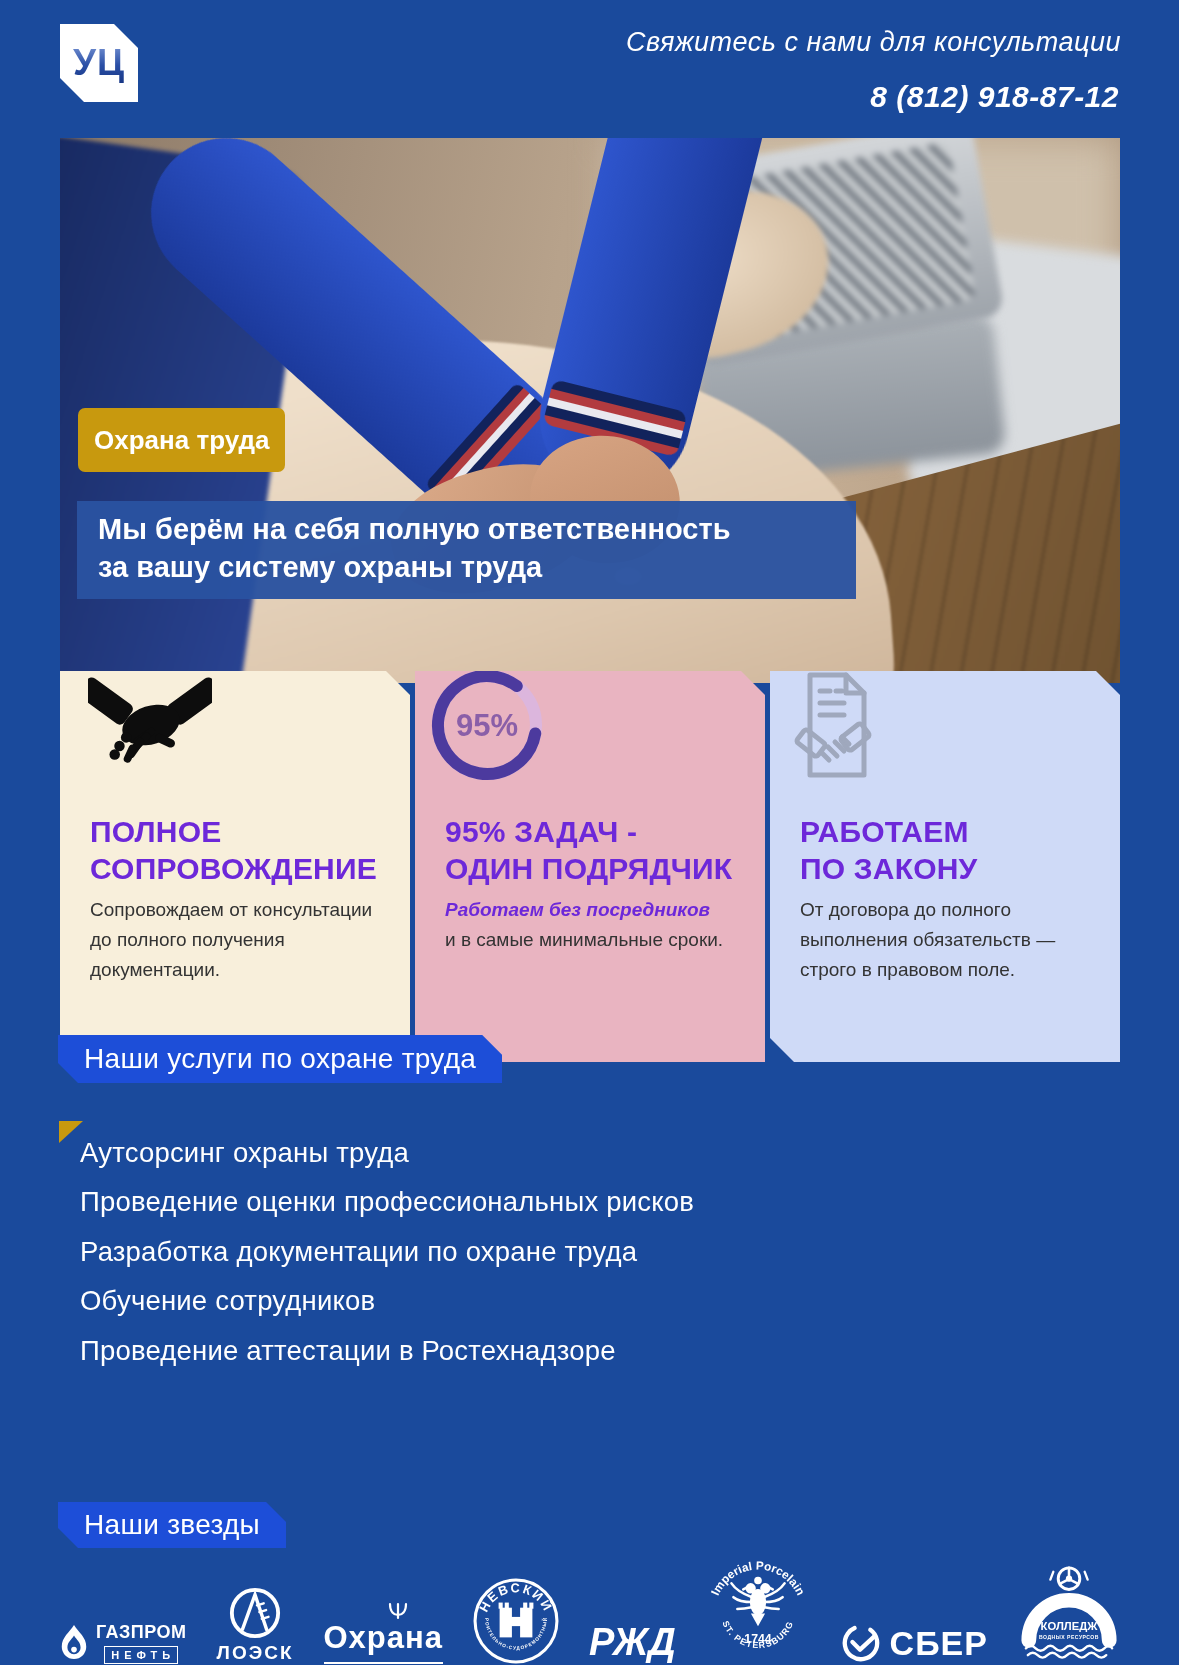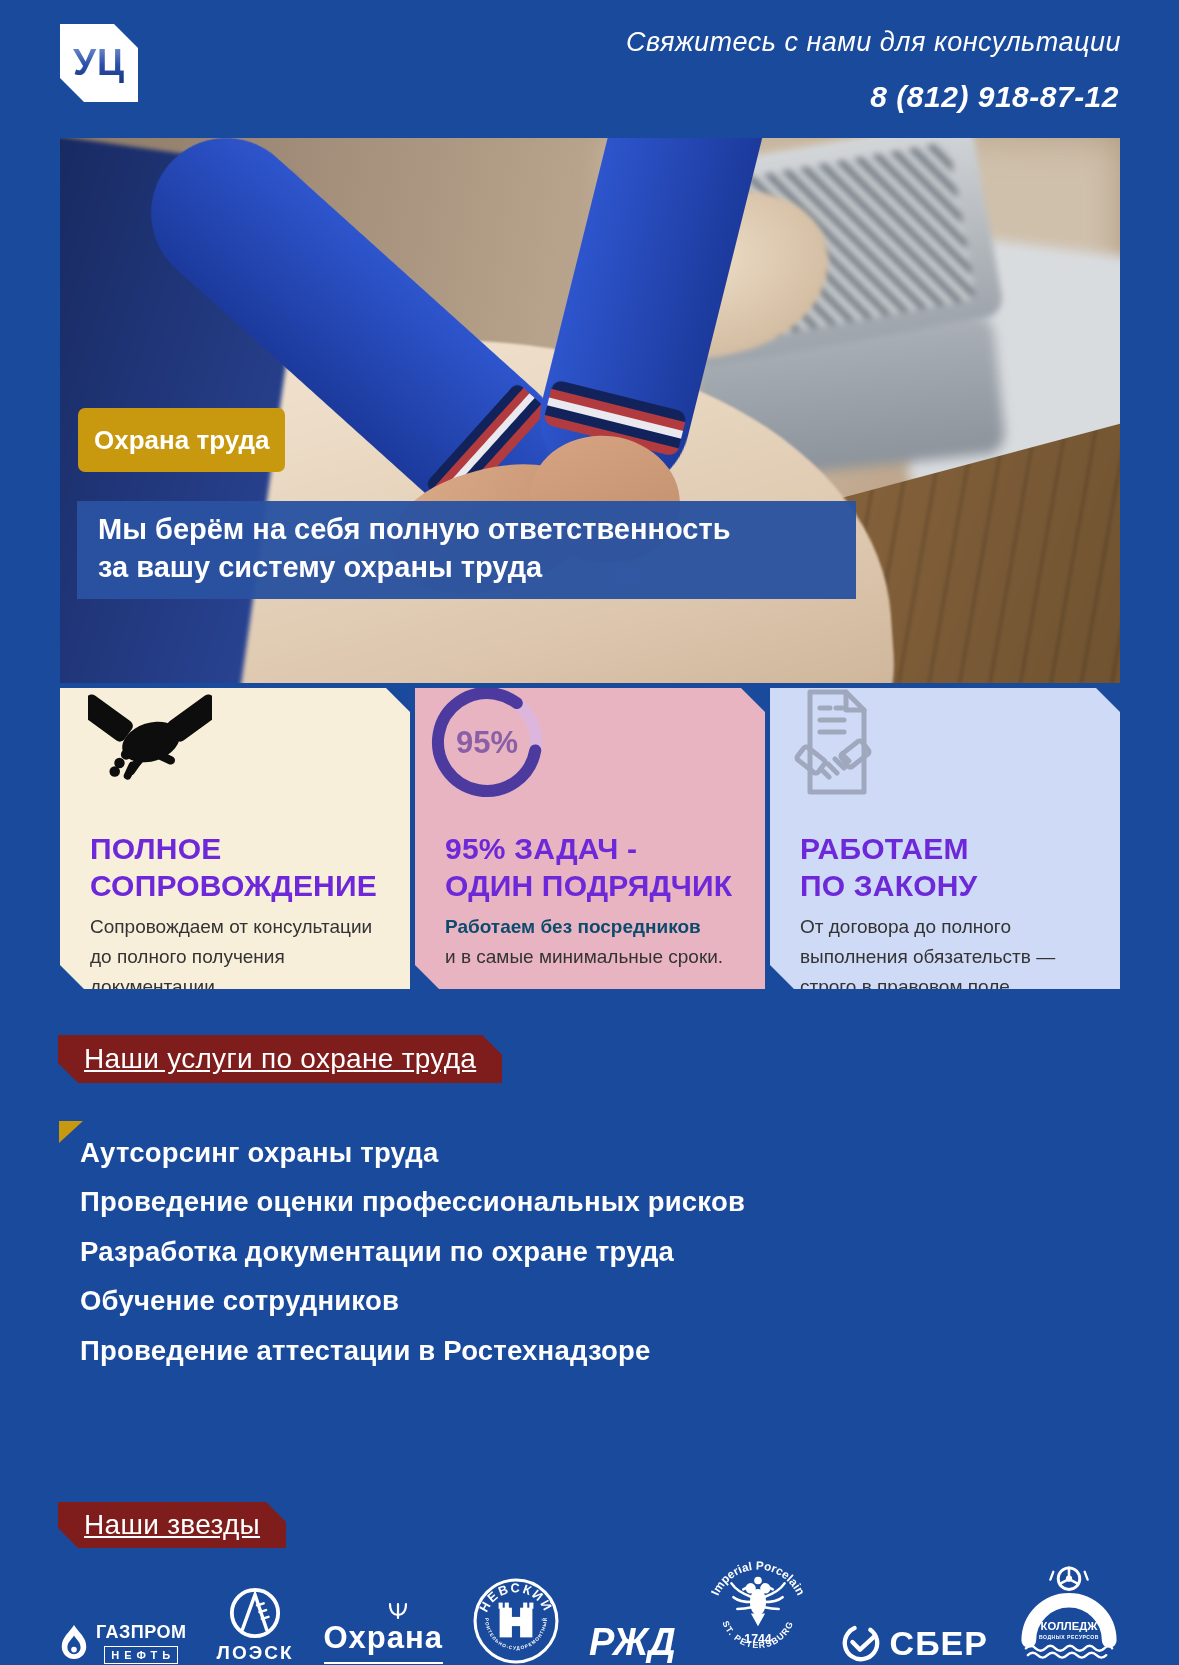--- a/index.html
+++ b/index.html
@@ -62,45 +62,45 @@
   .ph-drop{left:555px;top:430px;width:26px;height:17px;border-radius:50%;background:#efe7db;filter:blur(1px);}
 
   .hero-badge{position:absolute;left:18px;top:270px;height:64px;padding:0 16px;z-index:6;
     background:#C8990E;border-radius:7px;display:flex;align-items:center;
     font-size:26px;font-weight:600;color:#fff;}
   .hero-title{position:absolute;left:17px;top:363px;width:737px;z-index:6;
     background:rgba(42,82,160,.96);padding:9px 21px 13px 21px;
     font-size:29px;font-weight:600;line-height:38px;color:#fff;}
 
   
-  .card{position:absolute;top:688px;width:350px;height:301px;color:#141414;
+  .card{position:absolute;top:671px;width:350px;height:391px;color:#141414;
     clip-path:polygon(0 0,calc(100% - 24px) 0,100% 24px,100% 100%,24px 100%,0 calc(100% - 24px));}
   .card-1{left:60px;background:#F8EFDB;}
   .card-2{left:415px;background:#E9B4C1;}
   .card-3{left:770px;background:#CFDAF7;}
   .card-title{position:absolute;left:30px;top:142px;font-size:30px;line-height:37px;font-weight:700;color:#6d28d9;letter-spacing:.2px;}
   .card-body{position:absolute;left:30px;top:224px;width:296px;font-size:19px;line-height:30px;color:#333;}
-  .card-body b{color:#0c4a6e;}
+  .card-body b{color:#6d28d9;font-style:italic;}
   .card-icon-1{position:absolute;left:28px;top:4px;}
   .ring-wrap{position:absolute;left:12px;top:-6px;}
   .ring-label{font-weight:700;}
   .card-icon-3{position:absolute;left:24px;top:0;}
 
   
-  .section-badge{position:absolute;height:48px;padding:0 26px;background:#7f1d1d;color:#fff;
+  .section-badge{position:absolute;height:48px;padding:0 26px;background:#1d4ed8;color:#fff;
     display:flex;align-items:center;font-size:28px;font-weight:500;letter-spacing:.3px;
-    clip-path:polygon(0 0,calc(100% - 20px) 0,100% 20px,100% 100%,20px 100%,0 calc(100% - 20px));text-decoration:underline;}
+    clip-path:polygon(0 0,calc(100% - 20px) 0,100% 20px,100% 100%,20px 100%,0 calc(100% - 20px));}
   .badge-services{left:58px;top:1035px;}
   .badge-partners{left:58px;top:1502px;height:46px;}
 
   
   .svc-marker{position:absolute;left:59px;top:1121px;width:24px;height:22px;background:#C8990E;
     clip-path:polygon(0 0,100% 0,0 100%);}
   .svc-list{position:absolute;left:80px;top:1128px;}
-  .svc-item{height:49.5px;display:flex;align-items:center;font-size:27.5px;font-weight:700;color:#fff;letter-spacing:.2px;text-align:right;}
+  .svc-item{height:49.5px;display:flex;align-items:center;font-size:27.5px;font-weight:400;color:#fff;letter-spacing:.2px;text-align:right;}
 
   
   .logos{position:absolute;left:58px;right:59px;top:1548px;height:116px;
     display:flex;justify-content:space-between;align-items:flex-end;}
   .plogo{display:flex;flex-direction:column;align-items:center;justify-content:center;color:#fff;}
   .gp{flex-direction:row;gap:6px;}
   .gp-col{display:flex;flex-direction:column;align-items:center;}
   .gp-top{font-size:18px;font-weight:700;letter-spacing:.5px;}
   .gp-bottom{font-size:11px;font-weight:700;letter-spacing:5px;border:1.5px solid #fff;padding:2px 2px 2px 6px;margin-top:3px;}
   .loesk-label{font-size:19px;font-weight:700;letter-spacing:2px;margin-top:2px;}

